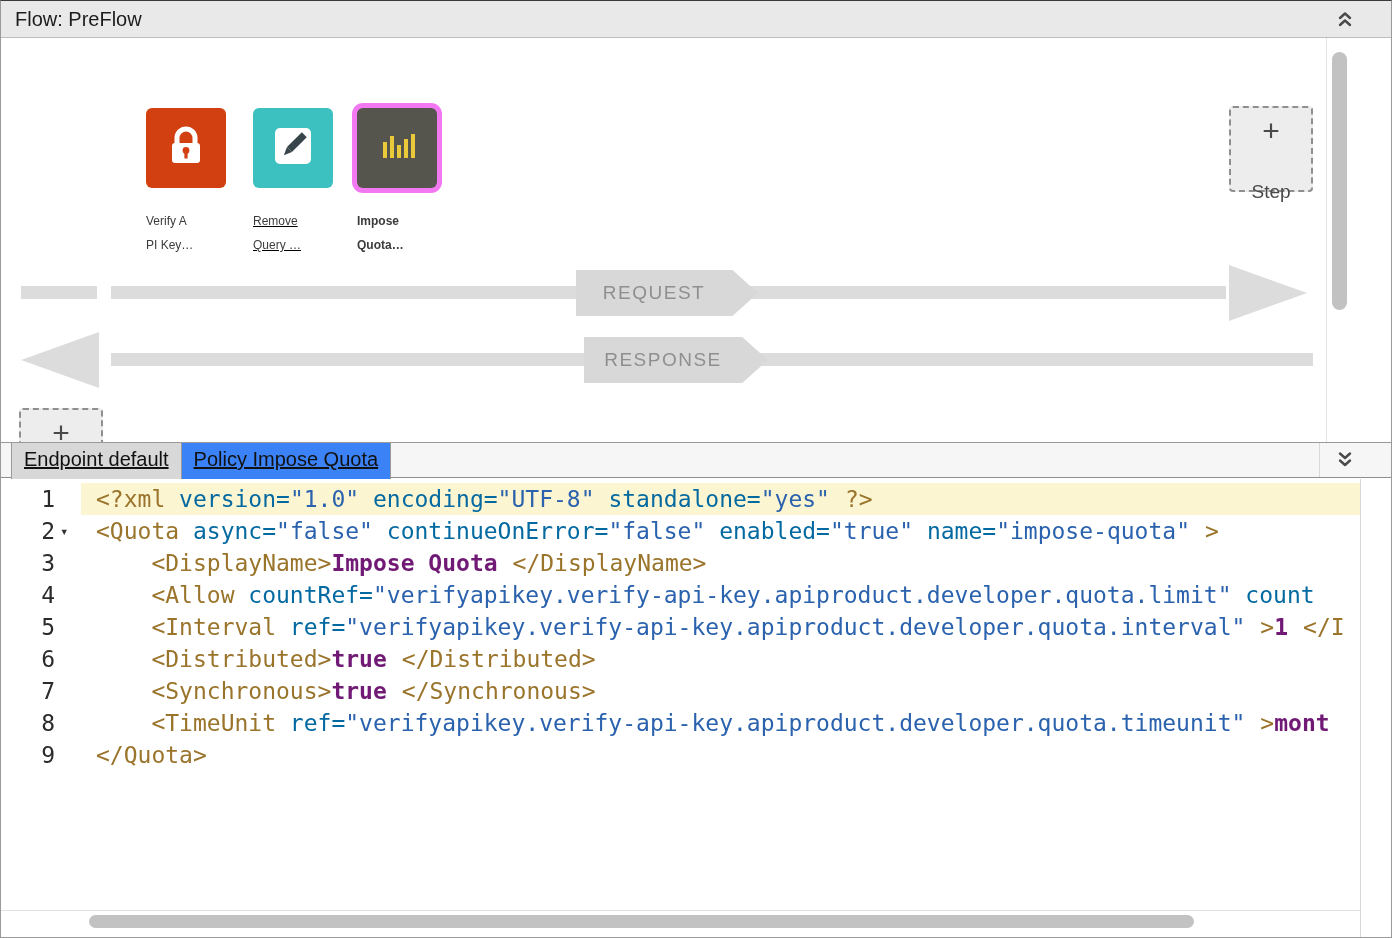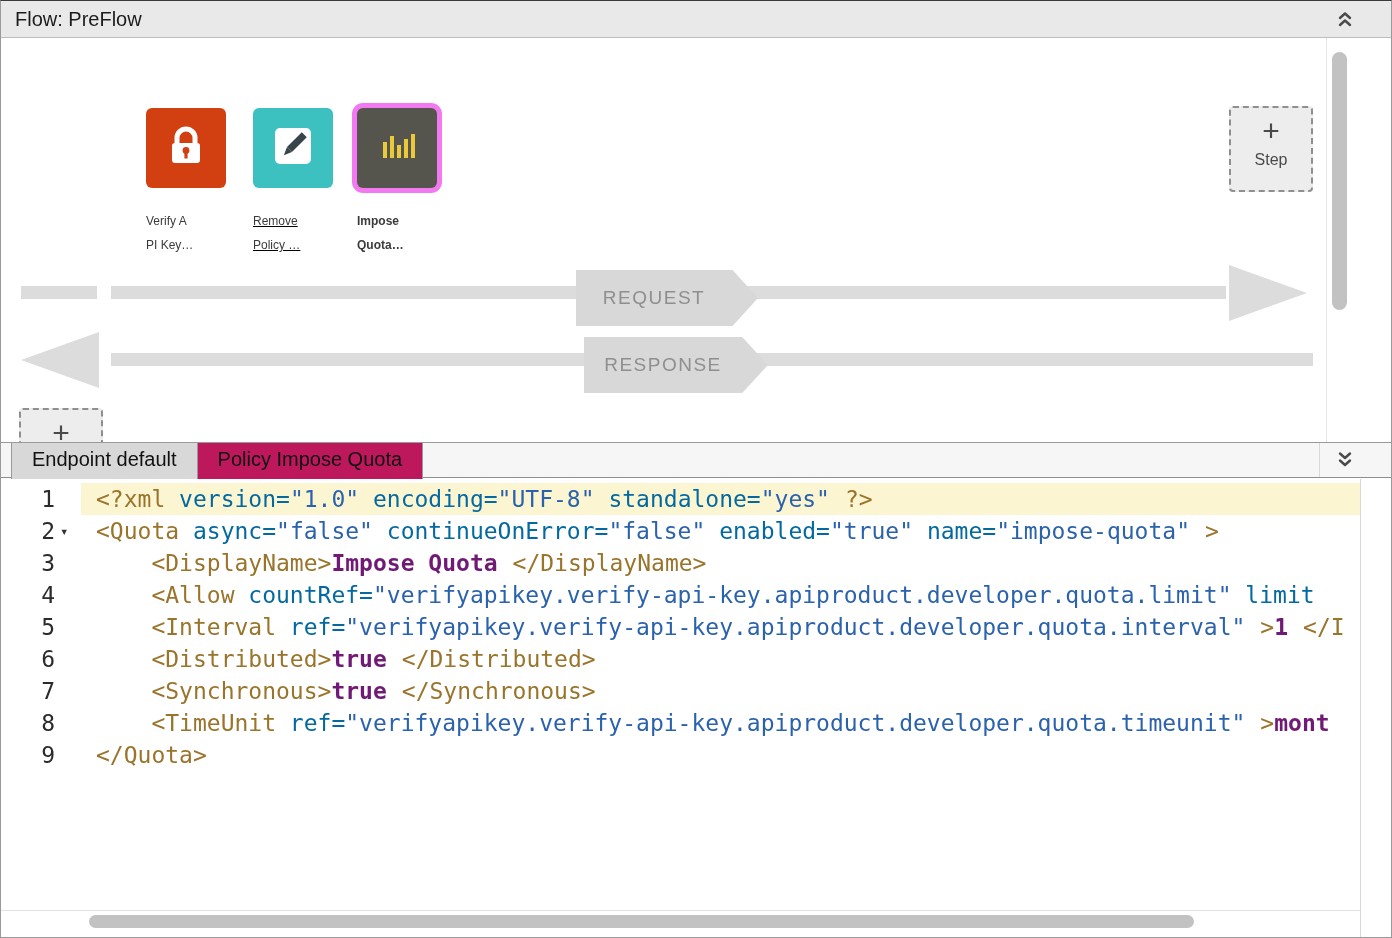--- a/index.html
+++ b/index.html
@@ -29,51 +29,51 @@
     width:80px; height:80px; border-radius:6px;
     display:flex; align-items:center; justify-content:center;
   }
   .step-label { margin-top:21px; font-size:12px; line-height:24px; color:#3b3b3b; }
   .add-step {
     position:absolute; width:84px; height:86px;
     border:2px dashed #8f8f8f; border-radius:4px; background:#ededed;
     text-align:center; color:#4a4a4a; cursor:pointer;
   }
   .add-step .plus { display:block; font-size:30px; line-height:34px; margin-top:6px; }
-  .add-step .lbl  { display:block; font-size:16px; line-height:24px; }
+  .add-step .lbl  { display:block; font-size:19px; line-height:24px;margin-top:32px; }
 
   .bar  { position:absolute; height:13px; background:#dcdcdc; }
   .head { position:absolute; width:78px; height:56px; background:#dcdcdc; }
   .head-right { clip-path:polygon(0 0, 100% 50%, 0 100%); }
   .head-left  { clip-path:polygon(100% 0, 0 50%, 100% 100%); }
   .flow-badge {
-    position:absolute; height:56px; background:#d8d8d8;
+    position:absolute; height:46px; background:#d8d8d8;
     clip-path:polygon(0 0, 86% 0, 100% 50%, 86% 100%, 0 100%);
     display:flex; align-items:center; justify-content:center;
     padding-right:26px; font-size:19px; font-weight:500;
     letter-spacing:1.5px; color:#8f8f8f;
   }
   .flow-track { position:absolute; right:64px; top:0; bottom:0; border-left:1px solid #e5e5e5; }
   .flow-thumb {
     position:absolute; right:44px; top:14px; width:15px; height:258px;
     border-radius:8px; background:#c2c2c2;
   }
 
   
   .tab-bar {
     position:absolute; top:441px; left:0; right:0; height:36px;
     background:#f6f6f6; border-top:1px solid #9a9a9a; border-bottom:1px solid #8f8f8f;
   }
   .tabs { display:flex; margin-left:10px; height:34px; }
   .tab {
-    height:48px; line-height:33px; padding:0 20px; font-size:20px; color:#111;
+    height:48px; line-height:33px; padding:0 12px; font-size:20px; color:#111;
     background:#d8d8d8; border-left:1px solid #9a9a9a; border-right:1px solid #9a9a9a;
-    margin-right:-1px; cursor:pointer; white-space:nowrap;
-  }
-  .tab.active { background:#be185d; box-shadow:0 2px 0 #fff; }
+    margin-right:-1px; cursor:pointer; white-space:nowrap;text-decoration:underline;
+  }
+  .tab.active { background:#3b82f6; box-shadow:0 2px 0 #fff; }
   .tabbar-right {
     position:absolute; right:0; top:0; height:34px; width:72px;
     border-left:1px solid #d9d9d9;
   }
   .tabbar-right .collapse-btn { right:34px; top:4px; }
 
   
   .editor { position:absolute; top:478px; left:0; right:0; bottom:0; background:#fff; overflow:hidden; }
   .code-lines { position:absolute; top:4px; left:0; right:31px; overflow:hidden; }
   .code-line {
@@ -141,21 +141,21 @@
             <rect x="6" y="6" width="36" height="36" rx="5" fill="#ffffff"></rect>
             <g transform="rotate(45 24 24)">
               <rect x="20.5" y="8" width="7" height="21" fill="#37454a"></rect>
               <polygon points="20.5,29 27.5,29 24,37" fill="#37454a"></polygon>
             </g>
           </svg>
         </span>
       </div>
       <div class="step-label">
         <div>Remove</div>
-        <div>Policy …</div>
+        <div>Query …</div>
       </div>
     </div>
 
     <div class="policy-step" style="left:356px; top:70px;font-weight:bold;">
       <div class="step-icon" style="background: rgb(86, 85, 77); box-shadow: rgb(242, 121, 242) 0px 0px 0px 5px;">
         <span>
           <svg viewBox="0 0 48 48" width="48" height="48">
             <rect x="10" y="20" width="4" height="16" fill="#eac93a"></rect>
             <rect x="17" y="14" width="4" height="22" fill="#eac93a"></rect>
             <rect x="24" y="23" width="4" height="13" fill="#eac93a"></rect>
@@ -212,21 +212,21 @@
         </span>
       </button>
     </div>
   </div>
 
   <div class="editor">
     <div class="code-lines" id="code-lines">
         <div class="code-line"><span class="gutter"><span class="num">1</span><span class="fold"></span></span><span class="code hl"><span class="tk-tag">&lt;?xml </span><span class="tk-attr">version=</span><span class="tk-str">"1.0"</span><span class="tk-attr"> encoding=</span><span class="tk-str">"UTF-8"</span><span class="tk-attr"> standalone=</span><span class="tk-str">"yes"</span><span class="tk-tag">?&gt;</span></span></div>
         <div class="code-line"><span class="gutter"><span class="num">2</span><span class="fold">▾</span></span><span class="code"><span class="tk-tag">&lt;Quota</span><span class="tk-attr"> async=</span><span class="tk-str">"false"</span><span class="tk-attr"> continueOnError=</span><span class="tk-str">"false"</span><span class="tk-attr"> enabled=</span><span class="tk-str">"true"</span><span class="tk-attr"> name=</span><span class="tk-str">"impose-quota"</span><span class="tk-tag">&gt;</span></span></div>
         <div class="code-line"><span class="gutter"><span class="num">3</span><span class="fold"></span></span><span class="code"><span class="tk-attr">    </span><span class="tk-tag">&lt;DisplayName&gt;</span><span class="tk-txt">Impose Quota</span><span class="tk-tag">&lt;/DisplayName&gt;</span></span></div>
-        <div class="code-line"><span class="gutter"><span class="num">4</span><span class="fold"></span></span><span class="code"><span class="tk-attr">    </span><span class="tk-tag">&lt;Allow</span><span class="tk-attr"> countRef=</span><span class="tk-str">"verifyapikey.verify-api-key.apiproduct.developer.quota.limit"</span><span class="tk-attr"> limit</span></span></div>
+        <div class="code-line"><span class="gutter"><span class="num">4</span><span class="fold"></span></span><span class="code"><span class="tk-attr">    </span><span class="tk-tag">&lt;Allow</span><span class="tk-attr"> countRef=</span><span class="tk-str">"verifyapikey.verify-api-key.apiproduct.developer.quota.limit"</span><span class="tk-attr"> count</span></span></div>
         <div class="code-line"><span class="gutter"><span class="num">5</span><span class="fold"></span></span><span class="code"><span class="tk-attr">    </span><span class="tk-tag">&lt;Interval</span><span class="tk-attr"> ref=</span><span class="tk-str">"verifyapikey.verify-api-key.apiproduct.developer.quota.interval"</span><span class="tk-tag">&gt;</span><span class="tk-txt">1</span><span class="tk-tag">&lt;/I</span></span></div>
         <div class="code-line"><span class="gutter"><span class="num">6</span><span class="fold"></span></span><span class="code"><span class="tk-attr">    </span><span class="tk-tag">&lt;Distributed&gt;</span><span class="tk-txt">true</span><span class="tk-tag">&lt;/Distributed&gt;</span></span></div>
         <div class="code-line"><span class="gutter"><span class="num">7</span><span class="fold"></span></span><span class="code"><span class="tk-attr">    </span><span class="tk-tag">&lt;Synchronous&gt;</span><span class="tk-txt">true</span><span class="tk-tag">&lt;/Synchronous&gt;</span></span></div>
         <div class="code-line"><span class="gutter"><span class="num">8</span><span class="fold"></span></span><span class="code"><span class="tk-attr">    </span><span class="tk-tag">&lt;TimeUnit</span><span class="tk-attr"> ref=</span><span class="tk-str">"verifyapikey.verify-api-key.apiproduct.developer.quota.timeunit"</span><span class="tk-tag">&gt;</span><span class="tk-txt">mont</span></span></div>
         <div class="code-line"><span class="gutter"><span class="num">9</span><span class="fold"></span></span><span class="code"><span class="tk-tag">&lt;/Quota&gt;</span></span></div>
       </div>
     <div class="v-track"></div>
     <div class="h-scroll">
       <div class="h-thumb"></div>
     </div>

